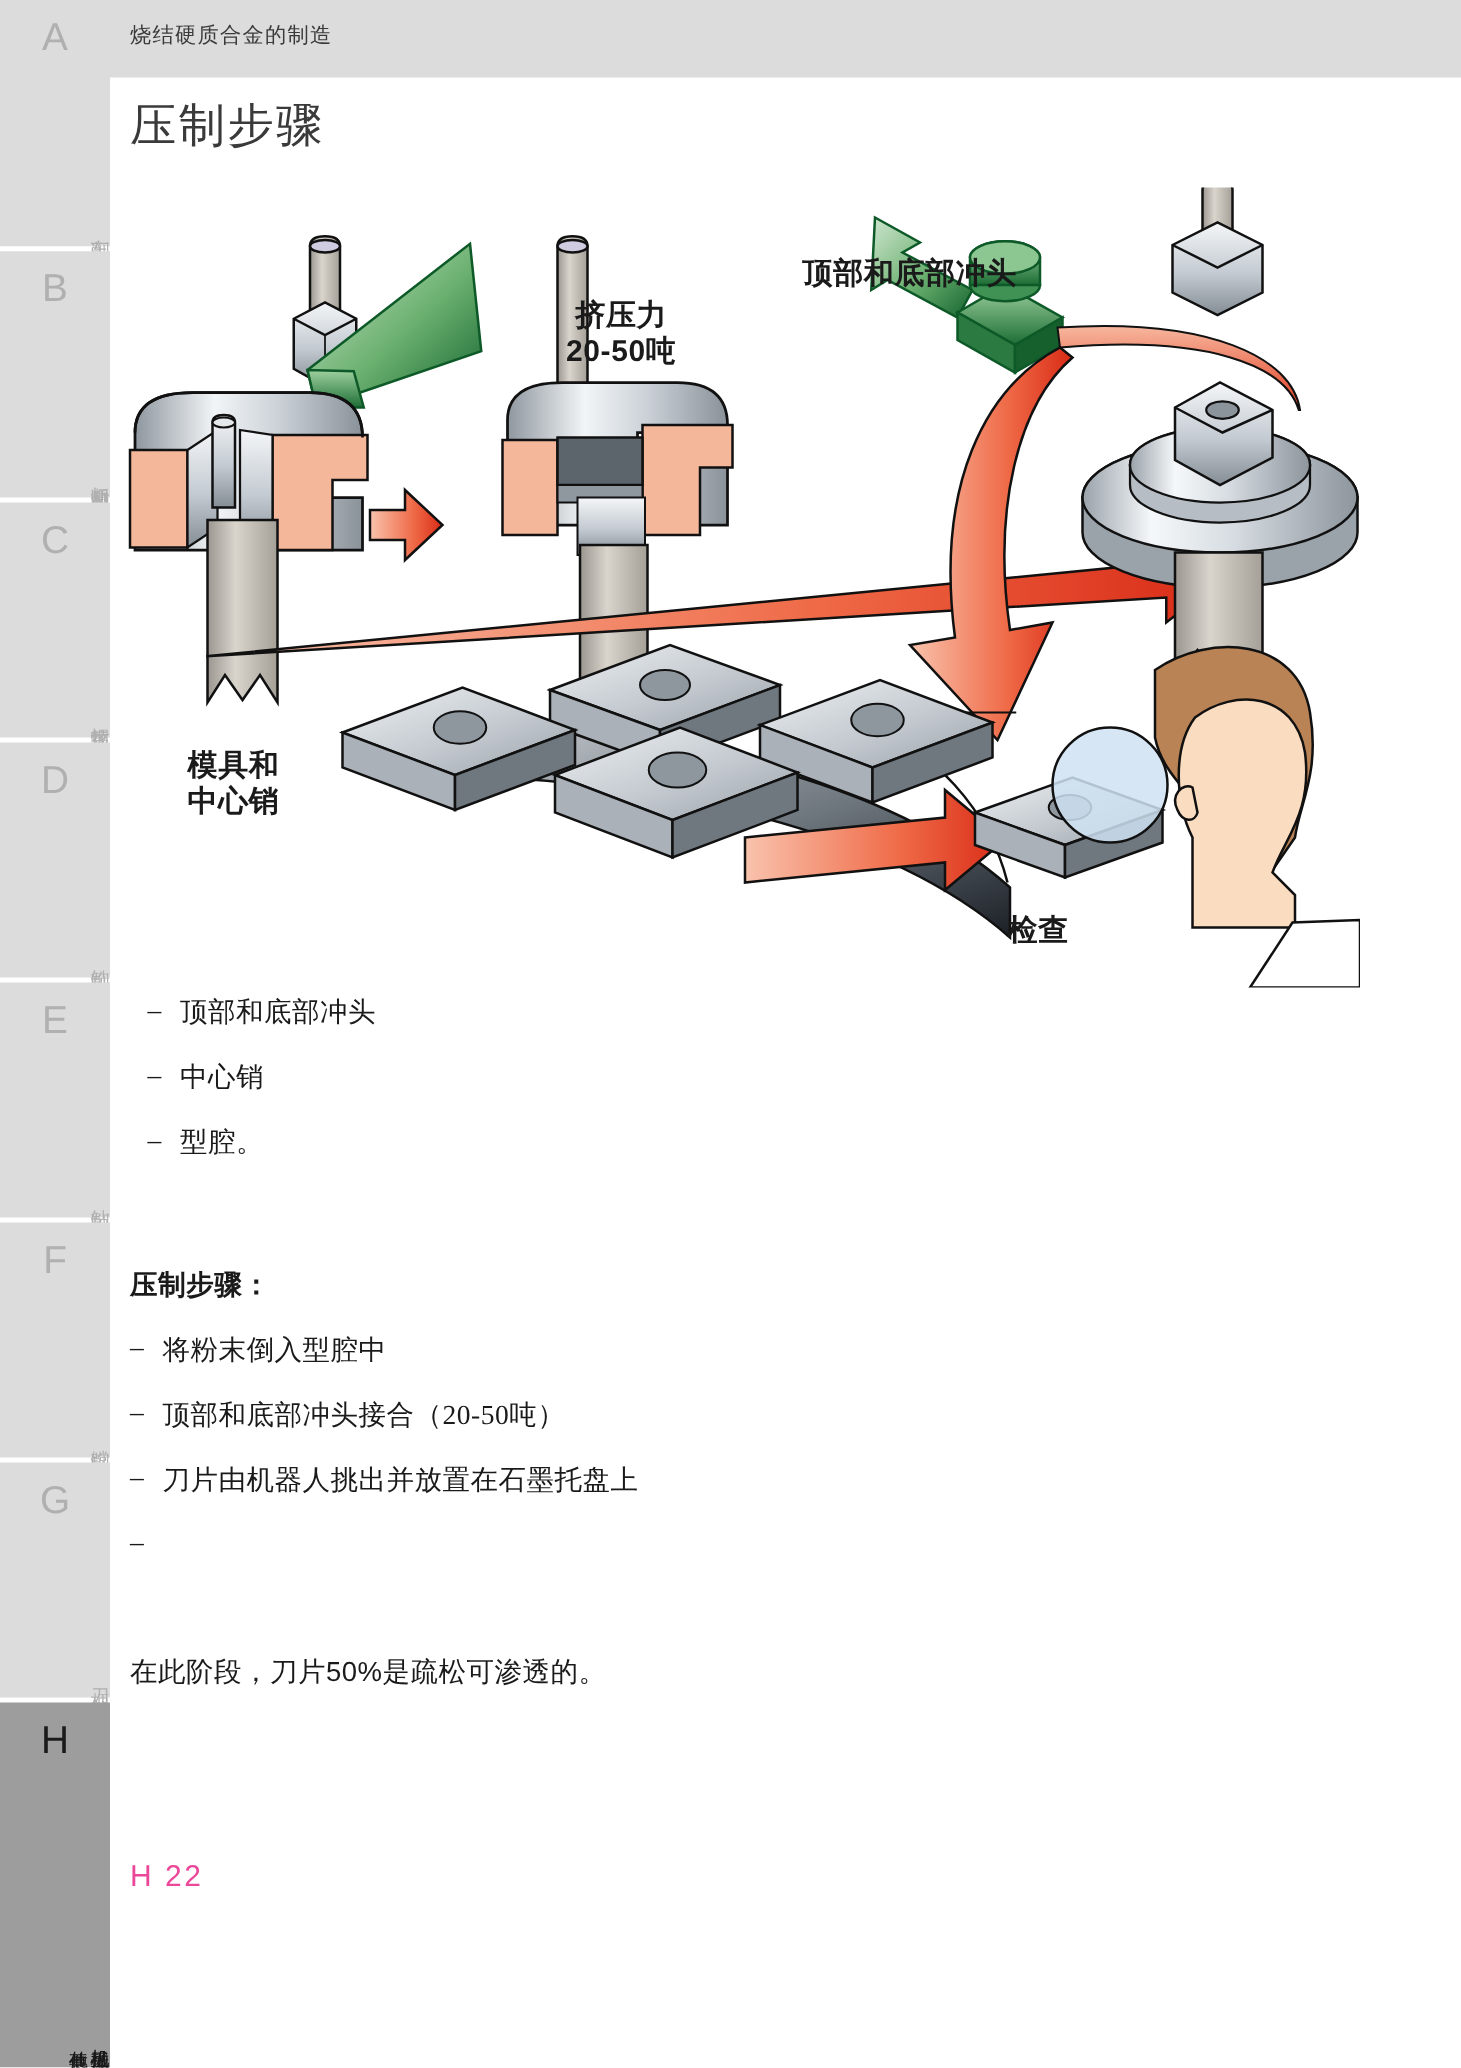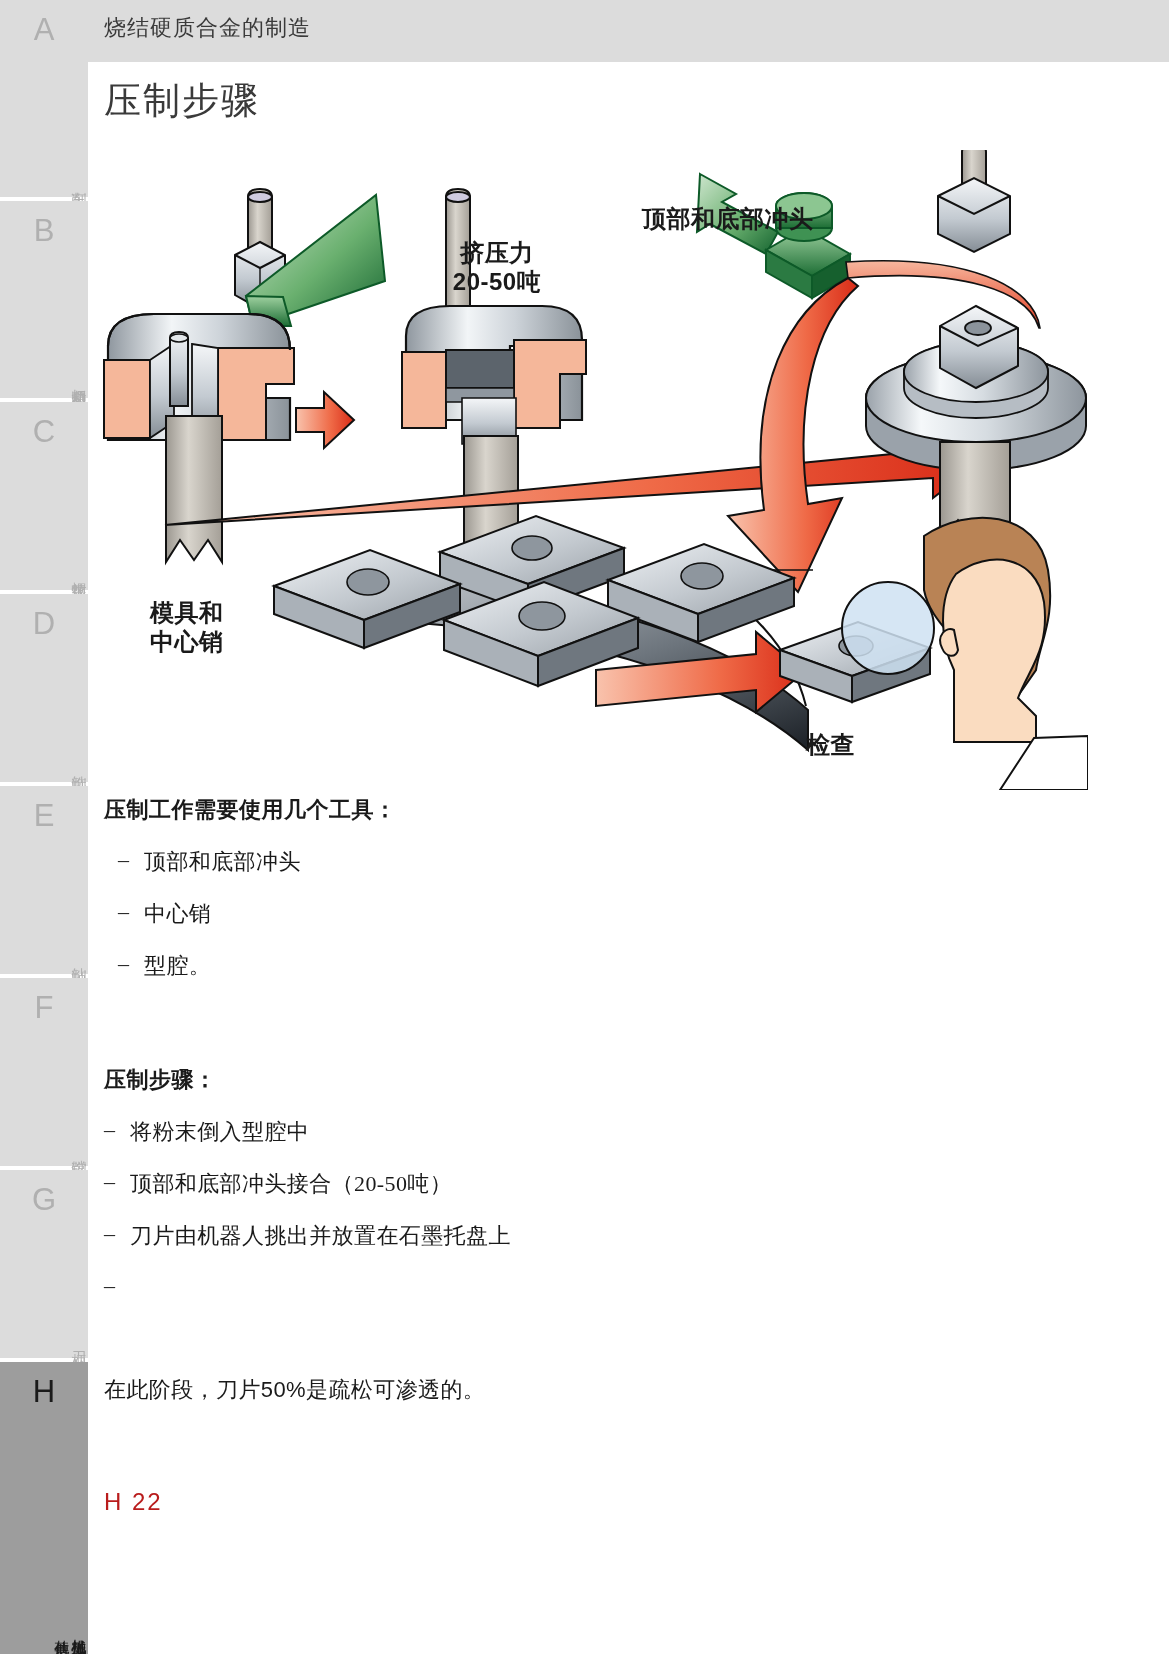--- a/index.html
+++ b/index.html
@@ -42,21 +42,21 @@
     text-orientation:upright;
     letter-spacing:1px;
   }
   
   #topbar{
     position:absolute;left:88px;top:0;width:1081px;height:62px;
     background:#dcdcdc;
   }
   #topbar-title{
     position:absolute;left:16px;top:28px;
-    font-size:22px;color:#3a3a3a;letter-spacing:1px;
+    font-size:17px;color:#3a3a3a;letter-spacing:1px;
     transform:translateY(-50%);
   }
   #page-title{
     position:absolute;left:104px;top:76px;
     font-size:37px;font-weight:400;color:#3a3a3a;
     letter-spacing:2px;
   }
   
   #figure{
     position:absolute;left:88px;top:150px;width:1000px;height:640px;
@@ -88,21 +88,21 @@
   .bullet.indented .dash{width:26px;margin-left:14px;flex:0 0 26px;}
   .para{
     font-family:Liberation Sans, sans-serif;
     font-size:22px;color:#1a1a1a;letter-spacing:0.4px;
   }
   .sp-b{height:62px;}
   .sp-c{height:54px;}
   .row{margin-bottom:22px;}
   #pagenum{
     position:absolute;left:104px;top:1488px;
-    font-size:24px;color:#b91c1c;letter-spacing:2px;
+    font-size:24px;color:#ec4899;letter-spacing:2px;
     font-family:"Liberation Sans","DejaVu Sans",sans-serif;
     text-align:center;
   }
 </style>
 </head>
 <body>
 
 <div id="sidebar">
   <div class="tab" style="top:0px;height:197px;">
     <div class="tab-letter">A</div>
@@ -333,21 +333,20 @@
 
   
   <div class="fig-label" style="left:324px;top:88px;text-align:center;width:170px;">挤压力<br>20-50吨</div>
   <div class="fig-label" style="left:554px;top:54px;">顶部和底部冲头</div>
   <div class="fig-label" style="left:62px;top:448px;">模具和<br>中心销</div>
   <div class="fig-label" style="left:718px;top:580px;">检查</div>
 </div>
 
 <div id="content">
 
-  <div class="h-bold row">压制工作需要使用几个工具：</div>
 
   <div class="bullet indented row">
     <span class="dash">–</span>
     <span>顶部和底部冲头</span>
   </div>
   <div class="bullet indented row">
     <span class="dash">–</span>
     <span>中心销</span>
   </div>
   <div class="bullet indented row">

